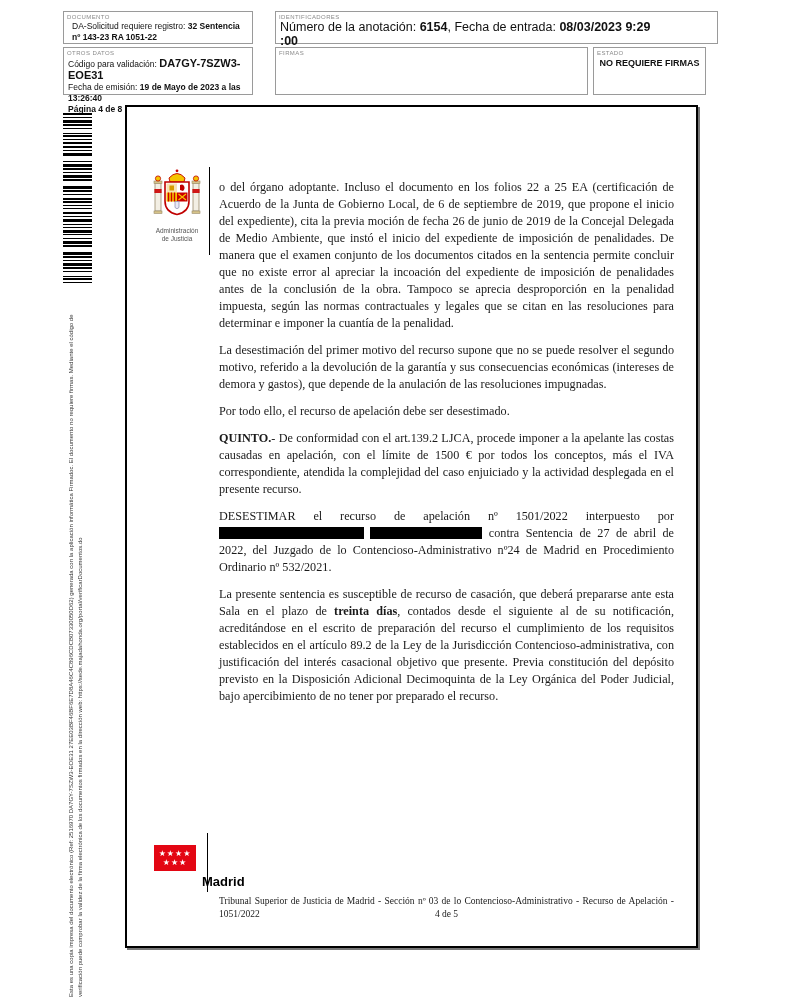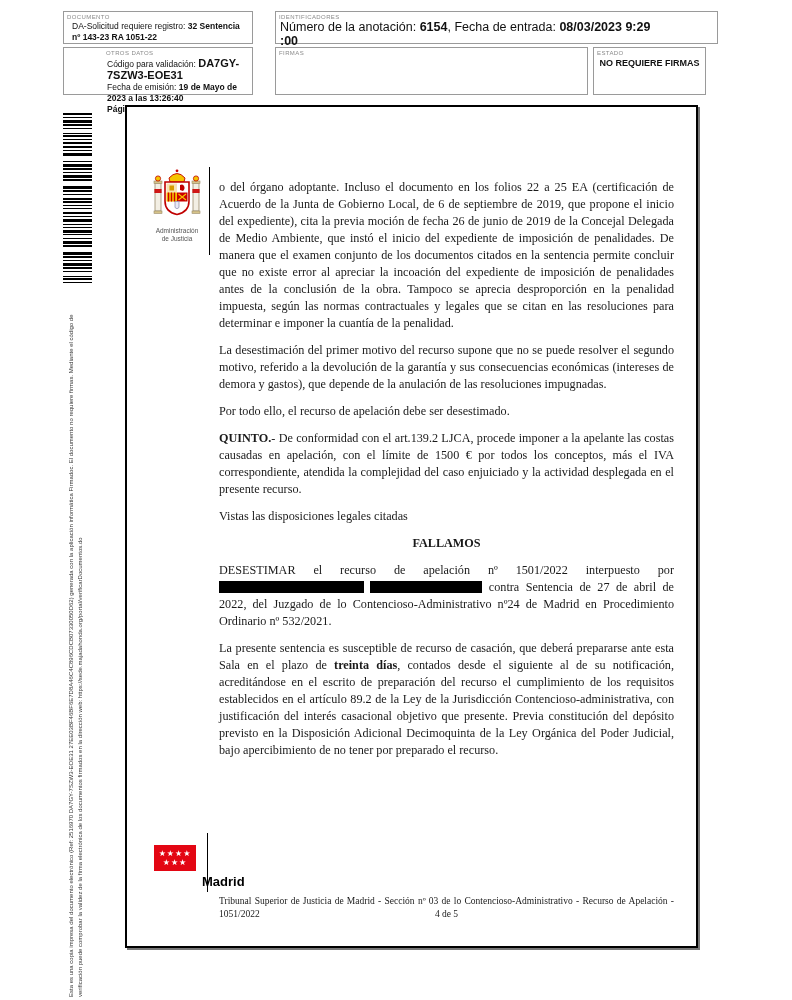--- a/index.html
+++ b/index.html
@@ -6,21 +6,21 @@
   #canvas{position:relative;width:792px;height:1000px;background:#fff;overflow:hidden;
           font-family:"Liberation Sans",sans-serif;color:#111;}
 
   
   .hbox{position:absolute;border:1px solid #9a9a9a;background:#fff;box-sizing:border-box;}
   .hbox .boxlabel{font-size:6px;color:#8a8a8a;letter-spacing:.4px;padding:2px 0 0 3px;text-transform:uppercase;}
   #box-documento{left:63px;top:11px;width:190px;height:33px;}
   #box-documento .boxcontent{font-size:8.5px;line-height:11px;padding:1px 2px 0 8px;}
   #box-identificadores{left:275px;top:11px;width:443px;height:33px;}
   #box-identificadores .boxcontent{font-size:12.5px;line-height:14px;padding:0 2px 0 4px;}
-  #box-otros{left:63px;top:47px;width:190px;height:48px;padding-left:39px;}
+  #box-otros{left:63px;top:47px;width:190px;height:48px;}
   #box-otros .boxcontent{font-size:8.5px;line-height:11px;padding:2px 2px 0 4px;}
   #box-otros .code-big{font-size:11px;}
   #box-firmas{left:275px;top:47px;width:313px;height:48px;}
   #box-estado{left:593px;top:47px;width:113px;height:48px;}
   #box-estado .boxcontent{font-size:9px;font-weight:bold;text-align:center;padding-top:2px;}
   .b{font-weight:bold;}
 
   
   .barcode{position:absolute;background-color:#fff;background-image:
       repeating-linear-gradient(180deg,rgba(255,255,255,0) 0 5px,#fff 5px 7px,rgba(255,255,255,0) 7px 13px),
@@ -143,22 +143,20 @@
         <div>de Justicia</div>
       </div>
     </div>
     <div class="vline" id="vline-top"></div>
 
     <div id="textcol">
       <p id="p1"><span>o del órgano adoptante. Incluso el documento en los folios 22 a 25 EA (certificación de Acuerdo de la Junta de Gobierno Local, de 6 de septiembre de 2019, que propone el inicio del expediente), cita la previa moción de fecha 26 de junio de 2019 de la Concejal Delegada de Medio Ambiente, que instó el inicio del expediente de imposición de penalidades. De manera que el examen conjunto de los documentos citados en la sentencia permite concluir que no existe error al apreciar la incoación del expediente de imposición de penalidades antes de la conclusión de la obra. Tampoco se aprecia desproporción en la penalidad impuesta, según las normas contractuales y legales que se citan en las resoluciones para determinar e imponer la cuantía de la penalidad.</span></p>
       <p id="p2"><span>La desestimación del primer motivo del recurso supone que no se puede resolver el segundo motivo, referido a la devolución de la garantía y sus consecuencias económicas (intereses de demora y gastos), que depende de la anulación de las resoluciones impugnadas.</span></p>
       <p id="p3"><span>Por todo ello, el recurso de apelación debe ser desestimado.</span></p>
       <p id="p4"><span class="b">QUINTO.</span><span>- De conformidad con el art.139.2 LJCA, procede imponer a la apelante las costas causadas en apelación, con el límite de 1500 € por todos los conceptos, más el IVA correspondiente, atendida la complejidad del caso enjuiciado y la actividad desplegada en el presente recurso.</span></p>
-      <p id="p-vistas">Vistas las disposiciones legales citadas</p>
-      <p id="p-fallamos">FALLAMOS</p>
       <p id="p5"><span>DESESTIMAR el recurso de apelación nº 1501/2022 interpuesto por </span><span class="redact" style="width: 145px;"></span><span> </span><span class="redact" style="width: 112px;"></span><span> contra Sentencia de 27 de abril de 2022, del Juzgado de lo Contencioso-Administrativo nº24 de Madrid en Procedimiento Ordinario nº 532/2021.</span></p>
       <p id="p7"><span>La presente sentencia es susceptible de recurso de casación, que deberá prepararse ante esta Sala en el plazo de </span><span class="b">treinta días</span><span>, contados desde el siguiente al de su notificación, acreditándose en el escrito de preparación del recurso el cumplimiento de los requisitos establecidos en el artículo 89.2 de la Ley de la Jurisdicción Contencioso-administrativa, con justificación del interés casacional objetivo que presente. Previa constitución del depósito previsto en la Disposición Adicional Decimoquinta de la Ley Orgánica del Poder Judicial, bajo apercibimiento de no tener por preparado el recurso.</span></p>
     </div>
 
     <div id="madrid-logo">
       <div id="madrid-flag" style="background: rgb(227, 6, 19);">
         <div class="stars">★★★★</div>
         <div class="stars">★★★</div>
       </div>
       <div id="madrid-label">Madrid</div>

